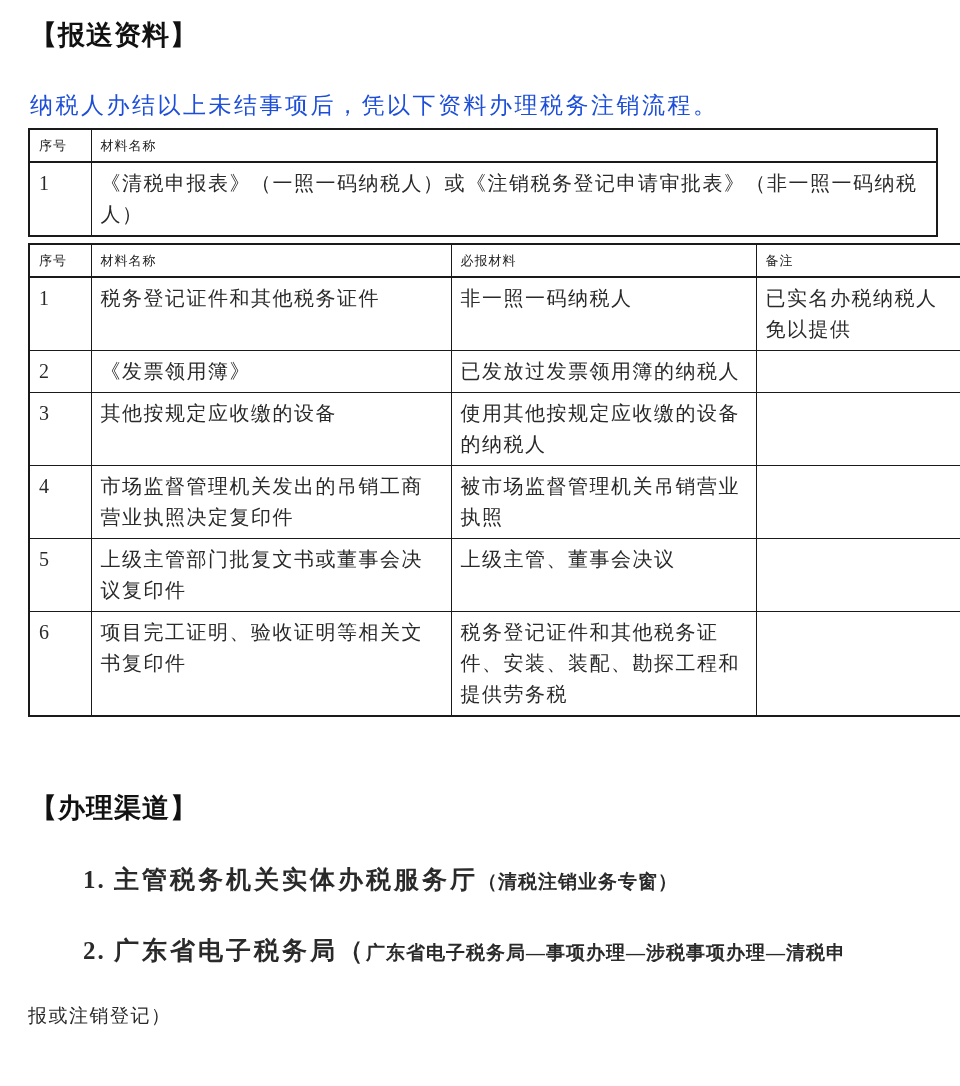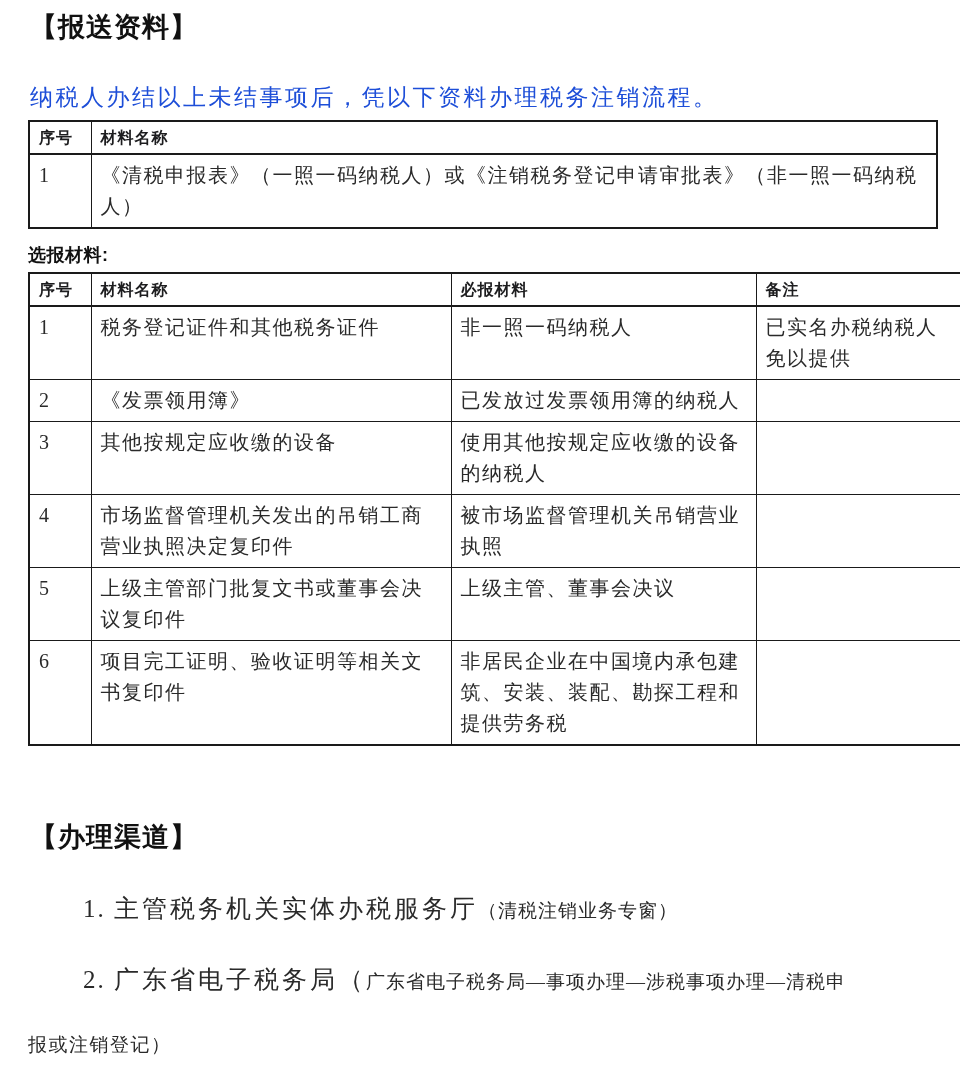--- a/index.html
+++ b/index.html
@@ -7,21 +7,21 @@
   body {
     width: 960px;
     height: 1086px;
     color: #1d1d1f;
     font-family: "Liberation Serif", serif;
     overflow: hidden;
   }
   .page {
     width: 960px;
     height: 1086px;
-    padding: 8px 22px 0 28px;
+    padding: 16px 22px 0 28px;
   }
   
   .sec-title {
     font-family: "Liberation Sans", "DejaVu Sans", sans-serif;
     font-weight: 800;
     font-size: 27px;
     line-height: 34px;
     color: #111;
     letter-spacing: 1px;
   }
@@ -54,22 +54,22 @@
     margin-top: 6px;
     border: 2px solid #1a1a1a;
   }
   table.tbl th, table.tbl td {
     border: 1px solid #1a1a1a;
     vertical-align: top;
     text-align: left;
   }
   table.tbl thead th {
     font-family: "Liberation Sans", "DejaVu Sans", sans-serif;
-    font-weight: bold;
-    font-size: 16px;
+    font-weight: normal;
+    font-size: 13px;
     line-height: 22px;
     padding: 5px 9px 4px 9px;
     border-bottom: 2px solid #1a1a1a;
     letter-spacing: 1px;
   }
   table.tbl td {
     font-size: 20px;
     line-height: 31px;
     letter-spacing: 1.5px;
     padding: 5px 9px;
@@ -81,20 +81,21 @@
   .tbl-optional .col-cond { width: 305px; }
   .tbl-optional .col-remark { width: 210px; }
 
   
   .channel-item {
     margin: 37px 0 0 55px;
     font-size: 25px;
     line-height: 36px;
     color: #2a2a2a;
     white-space: nowrap;
+    font-weight: bold;
   }
   .channel-item.second { margin-top: 33px; }
   .channel-number { letter-spacing: 2px; }
   .channel-text { letter-spacing: 3px; }
   .channel-note {
     font-size: 19px;
     letter-spacing: 1px;
   }
   .channel-continuation {
     margin: 31px 0 0 0;
@@ -122,21 +123,20 @@
       </tr>
     </thead>
     <tbody>
       <tr>
         <td>1</td>
         <td>《清税申报表》（一照一码纳税人）或《注销税务登记申请审批表》（非一照一码纳税人）</td>
       </tr>
     </tbody>
   </table>
 
-  <div class="tbl-label optional">选报材料:</div>
 
   <table class="tbl tbl-optional">
     <thead>
       <tr>
         <th class="col-seq">序号</th>
         <th class="col-name">材料名称</th>
         <th class="col-cond">必报材料</th>
         <th class="col-remark">备注</th>
       </tr>
     </thead>
@@ -167,21 +167,21 @@
       </tr>
       <tr>
         <td>5</td>
         <td>上级主管部门批复文书或董事会决议复印件</td>
         <td>上级主管、董事会决议</td>
         <td></td>
       </tr>
       <tr>
         <td>6</td>
         <td>项目完工证明、验收证明等相关文书复印件</td>
-        <td>非居民企业在中国境内承包建筑、安装、装配、勘探工程和提供劳务税</td>
+        <td>税务登记证件和其他税务证件、安装、装配、勘探工程和提供劳务税</td>
         <td></td>
       </tr>
     </tbody>
   </table>
 
   <div class="sec-title channels">【办理渠道】</div>
 
   <p class="channel-item">
     <span class="channel-number">1. </span><span class="channel-text">主管税务机关实体办税服务厅</span><span class="channel-note">（清税注销业务专窗）</span>
   </p>

